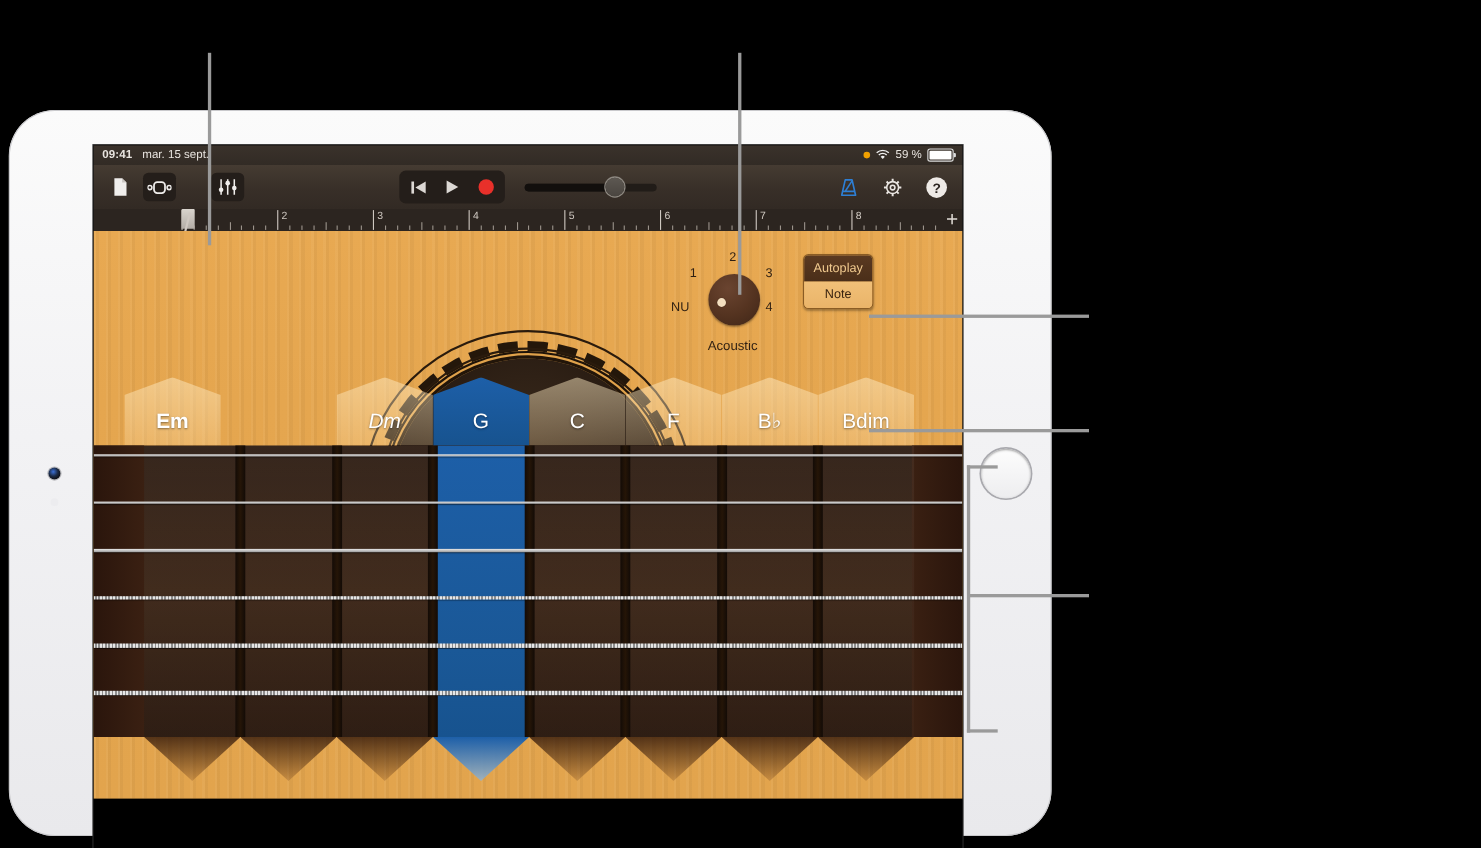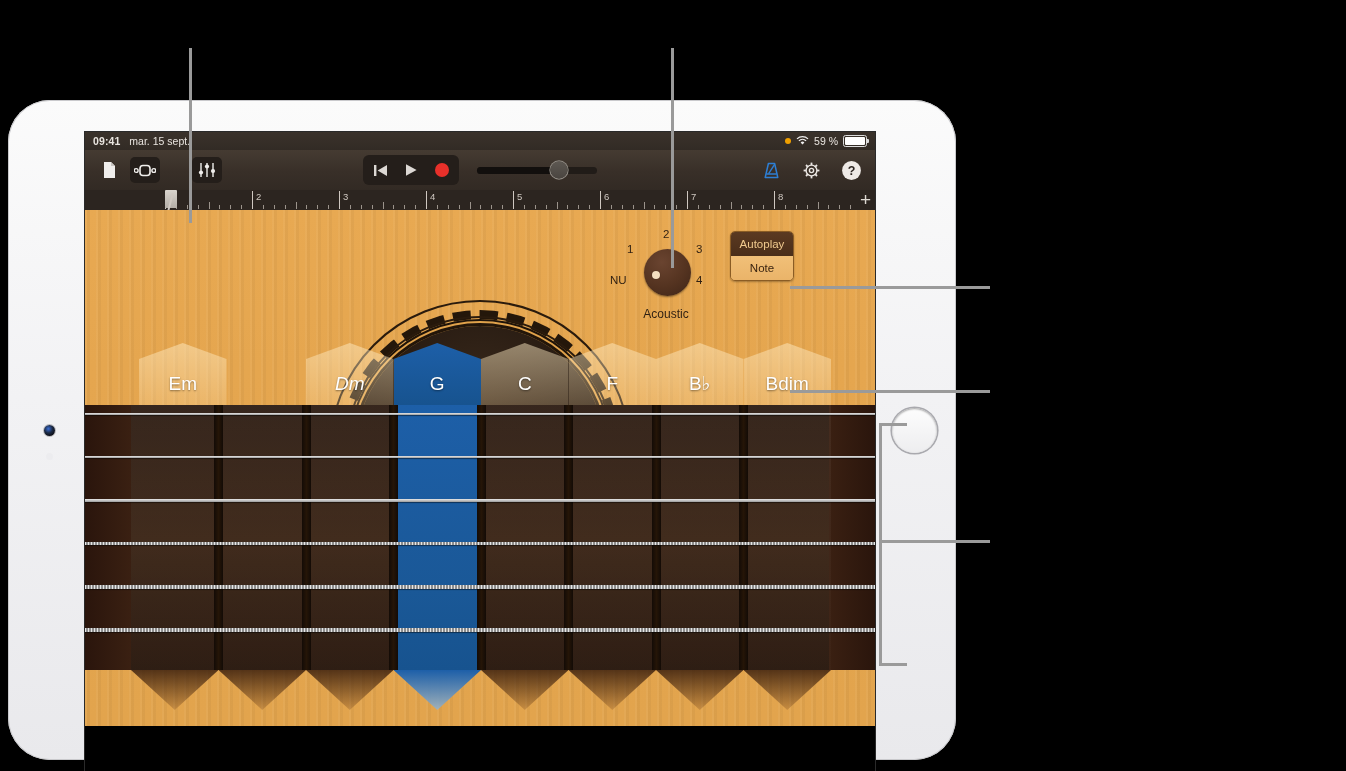--- a/index.html
+++ b/index.html
@@ -359,21 +359,21 @@
           </div>
         <div class="caption">Acoustic</div>
       </div>
 
       <div id="modetoggle">
         <div class="on">Autoplay</div>
         <div class="off">Note</div>
       </div>
 
       <div id="strip">
-          <div class="chordtop" style="left: 54px; width: 87.5px;">
+          <div class="chordtop" style="left: 28px; width: 87.5px; font-weight: bold;">
             <div class="peak"></div>
             <div class="name">Em</div>
           </div>
           <div class="chordtop" style="left: 221px; width: 87.5px; font-style: italic;">
             <div class="peak"></div>
             <div class="name">Dm</div>
           </div>
           <div class="chordtop sel" style="left: 308.5px; width: 87.5px;">
             <div class="peak"></div>
             <div class="name">G</div>

